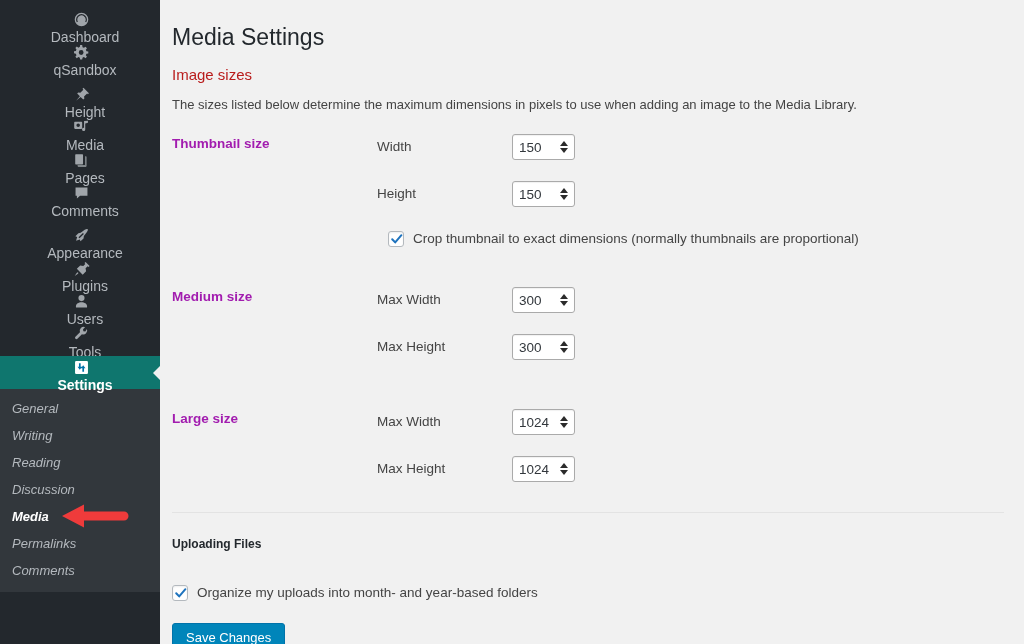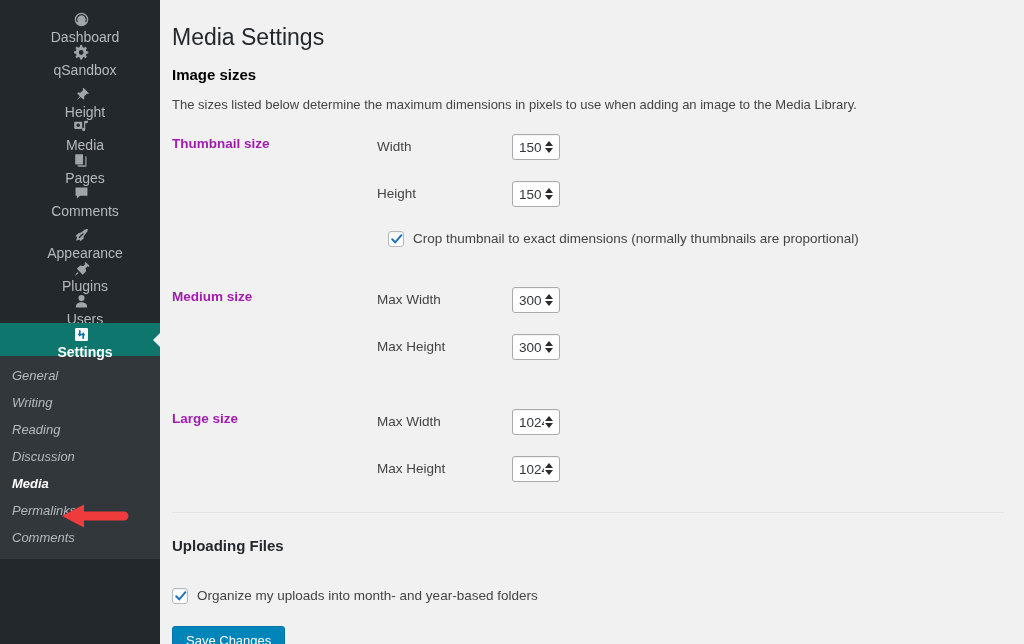--- a/index.html
+++ b/index.html
@@ -110,22 +110,22 @@
   .page-title {
     font-size: 23px;
     font-weight: 400;
     color: #23282d;
     line-height: 29px;
     padding: 9px 0 4px 0;
     margin-bottom: 10px;
   }
   .section-title {
     font-size: 15px;
-    font-weight: bold;
-    color: #000000;
+    font-weight: normal;
+    color: #b91c1c;
     margin: 0 0 14px 0;
   }
   .section-desc {
     font-size: 13px;
     color: #444;
     margin-bottom: 22px;
   }
 
   .form-table { width: 100%; border-collapse: collapse; }
   .form-table tr { vertical-align: top; }
@@ -152,21 +152,21 @@
     color: #444;
     width: 135px;
     flex: 0 0 135px;
     line-height: 18px;
   }
 
   
   .spinner {
     display: inline-flex;
     align-items: center;
-    width: 48px;
+    width: 63px;
     height: 26px;
     background: #fff;
     border: 1px solid #aaa;
     border-radius: 3px;
     box-shadow: inset 0 1px 1px rgba(0,0,0,.06);
     overflow: hidden;
   }
   .spinner .val {
     flex: 1 1 auto;
     font-size: 13.5px;
@@ -216,21 +216,21 @@
   .cbox svg { position: absolute; left: 1px; top: 0px; }
   .check-label { font-size: 13.5px; color: #444; line-height: 18px; }
 
   .divider {
     border: none;
     border-top: 1px solid #e3e3e3;
     margin: 11px 0 24px 0;
   }
 
   .uploading-title {
-    font-size: 15px;
+    font-size: 12px;
     font-weight: bold;
     color: #23282d;
     margin-bottom: 31px;
   }
 
   .btn-primary {
     display: inline-block;
     background: #0085ba;
     color: #fff;
     font-size: 13px;
@@ -331,20 +331,28 @@
     <div class="menu-item">
       <span class="ico">
         <svg width="17" height="17" viewBox="0 0 20 20" fill="currentColor">
           <circle cx="10" cy="6" r="3.6"></circle>
           <path d="M10 11c-3.6 0-6.5 2-6.5 4.5V17h13v-1.5C16.5 13 13.6 11 10 11z"></path>
         </svg>
       </span>
       <span class="lbl">Users</span>
     </div>
 
+    <div class="menu-item">
+      <span class="ico">
+        <svg width="17" height="17" viewBox="0 0 20 20" fill="currentColor">
+          <path d="M16.4 3.6a4.6 4.6 0 01-5.9 6l-5.3 5.3a1.6 1.6 0 11-2.3-2.3L8.2 7.3a4.6 4.6 0 016-5.9L11.8 3.8l.4 2.3 2.3.4 1.9-2.9z"></path>
+        </svg>
+      </span>
+      <span class="lbl">Tools</span>
+    </div>
 
     <div class="menu-item active">
       <span class="ico">
         <svg width="17" height="17" viewBox="0 0 20 20" fill="currentColor">
           <rect x="2.4" y="2.4" width="15.2" height="15.2" rx="1.4" fill="currentColor"></rect>
           <path d="M7 5v4.1H5.3L8 12.6l2.7-3.5H9V5H7zM13 15v-4.1h1.7L12 7.4l-2.7 3.5H11V15h2z" fill="#0073aa"></path>
         </svg>
       </span>
       <span class="lbl">Settings</span>
     </div>

